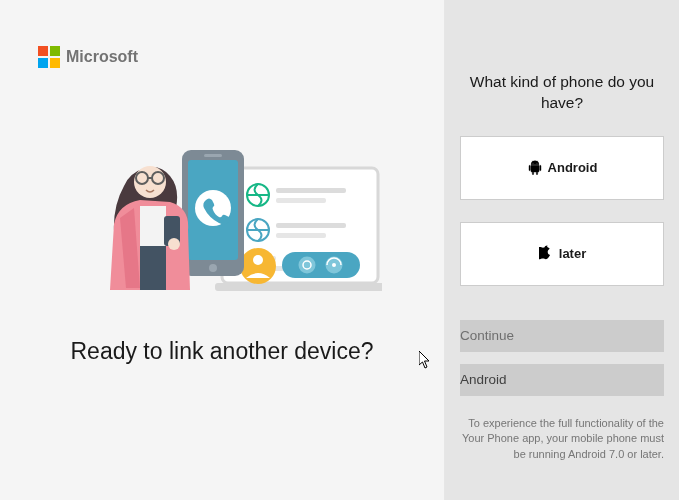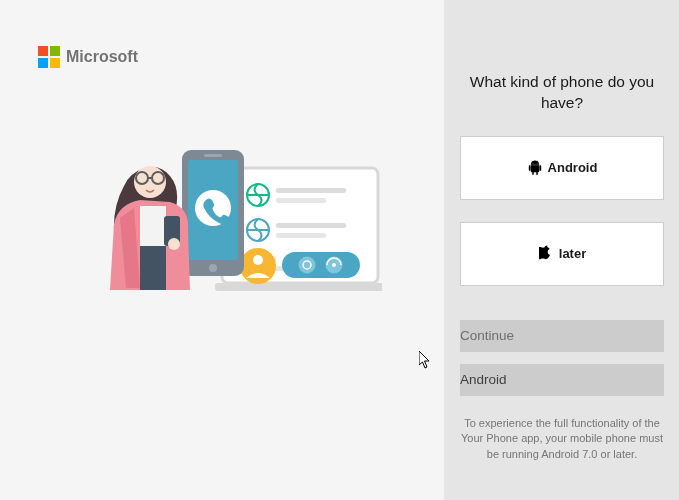--- a/index.html
+++ b/index.html
@@ -110,21 +110,21 @@
       font-size: 13.5px;
       text-align: left;
       cursor: pointer;
       margin-bottom: 12px;
       font-family: inherit;
     }
     .btn.disabled { color: #6f6f6f; cursor: default; }
     .footnote {
       font-size: 11px;
       color: #767676;
-      text-align: center;
+      text-align: right;
       line-height: 1.4;
       margin-top: 8px;
     }
     .cursor {
       position: absolute;
       left: 419px;
       top: 351px;
       width: 12px; height: 18px;
       pointer-events: none;
     }
@@ -196,20 +196,21 @@
       <line x1="86" y1="60" x2="90" y2="60" stroke="#5e5e5e" stroke-width="2"></line>
       <path d="M84 72 Q88 76 92 72" fill="none" stroke="#a87860" stroke-width="1.5"></path>
 
       <path d="M104 108 Q116 106 120 116 L118 140 Q116 148 106 144 Z" fill="#f08d9a"></path>
       <rect x="102" y="98" width="16" height="30" rx="3" fill="#435363"></rect>
       <circle cx="112" cy="126" r="6" fill="#f7e0d0"></circle>
     </svg>
   </div>
 
   <div class="left-text">
+    <h1 class="left-title">Ready to link another device?</h1>
   </div>
 </div>
 
 <div class="right-panel">
   <div class="right-title">What kind of phone do you have?</div>
 
   <div class="option-card">
     <span class="android-icon">
       <svg width="16" height="16" viewBox="0 0 24 24" fill="#000">
         <path d="M6 8 v9 a1 1 0 0 0 1 1 h1 v3 a1 1 0 0 0 2 0 v-3 h4 v3 a1 1 0 0 0 2 0 v-3 h1 a1 1 0 0 0 1 -1 v-9 z M4 8 a1 1 0 0 0 -1 1 v6 a1 1 0 0 0 2 0 v-6 a1 1 0 0 0 -1 -1 z M20 8 a1 1 0 0 0 -1 1 v6 a1 1 0 0 0 2 0 v-6 a1 1 0 0 0 -1 -1 z M6 7 h12 a6 6 0 0 0 -12 0 z M9 4 a0.7 0.7 0 1 1 0 1.4 a0.7 0.7 0 0 1 0 -1.4 z M15 4 a0.7 0.7 0 1 1 0 1.4 a0.7 0.7 0 0 1 0 -1.4 z M8 1 l1.5 2 M16 1 l-1.5 2" stroke="#000" stroke-width="0.6"></path>

